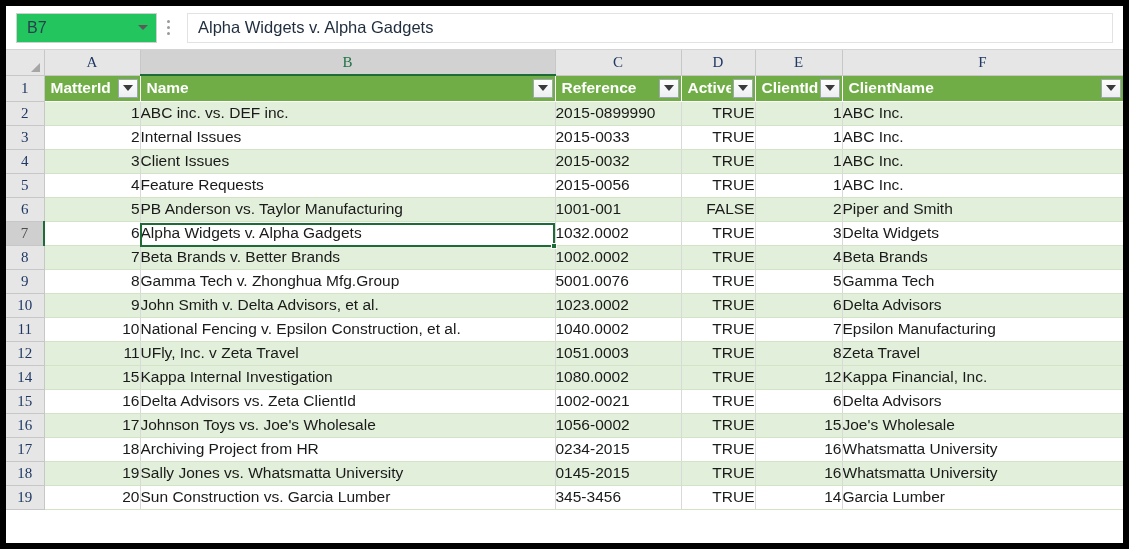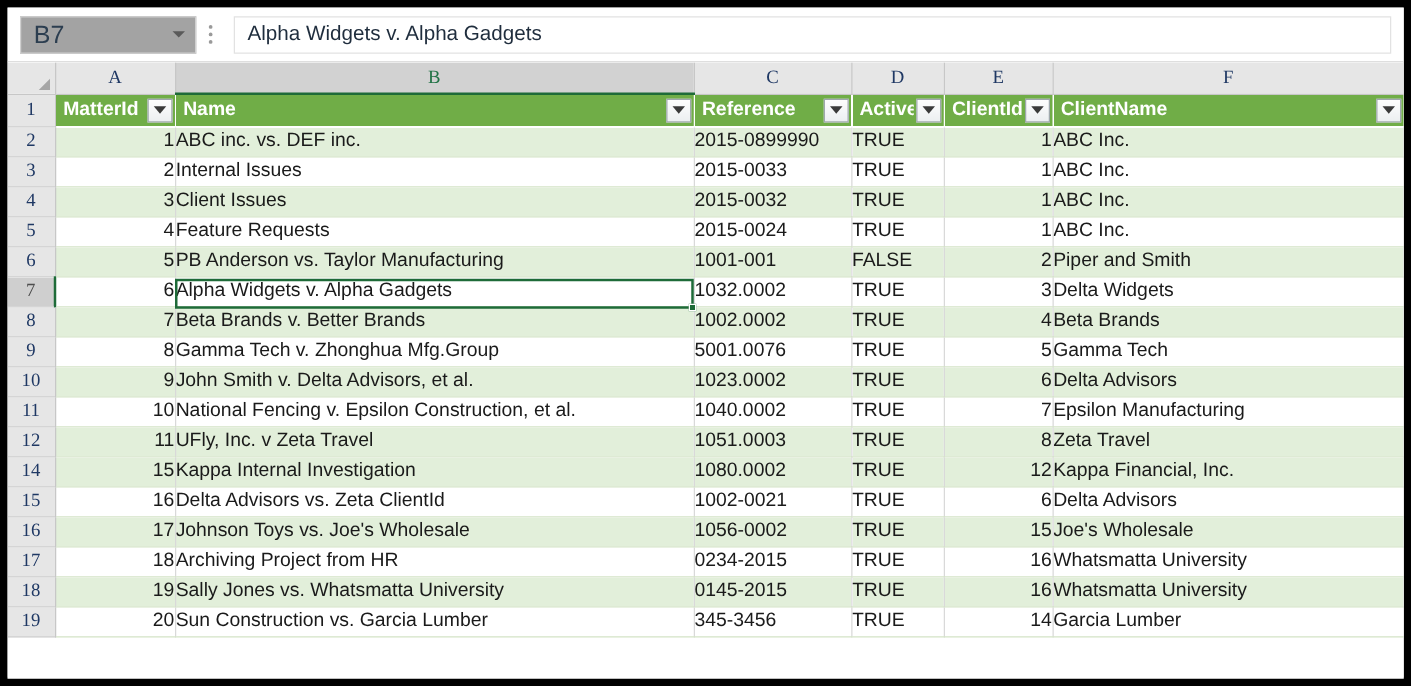--- a/index.html
+++ b/index.html
@@ -24,25 +24,25 @@
     height: 44px;
     background: #ffffff;
     border-bottom: 1px solid #d4d4d4;
     padding: 0 4px;
   }
   .name-box {
     width: 141px;
     height: 30px;
     margin-left: 6px;
     border: 1px solid #d0d0d0;
-    background: #a3a3a3;
+    background: #22c55e;
     display: flex;
     align-items: center;
     padding: 0 6px 0 10px;
-    font-size: 20px;
+    font-size: 16px;
     color: #2c3e50;
   }
   .name-box .nb-text { flex: 1; line-height: 1; }
   .nb-caret {
     width: 0; height: 0;
     border-left: 5px solid transparent;
     border-right: 5px solid transparent;
     border-top: 5px solid #5a5a5a;
     margin-right: 2px;
   }
@@ -208,21 +208,21 @@
     font-family: "Liberation Serif", serif;
     font-size: 15px;
   }
   tr.datarow.selrow td.rowhdr {
     background: #cfcfcf;
     border-right: 2px solid #1e6b38;
     color: #4d4d4d;
   }
   td.num { text-align: right; padding-right: 5px; }
   td.txt { text-align: left; padding-left: 6px; }
-  td.ctr { text-align: left; }
+  td.ctr { text-align: right; }
 
   
   .selbox {
     position: absolute;
     border: 2px solid #1e6b38;
     pointer-events: none;
     box-sizing: border-box;
   }
   .selbox .handle {
     position: absolute;
@@ -357,21 +357,21 @@
             <td class="txt">Client Issues</td>
             <td class="txt">2015-0032</td>
             <td class="ctr">TRUE</td>
             <td class="num">1</td>
             <td class="txt">ABC Inc.</td>
           </tr>
           <tr class="datarow plain">
             <td class="rowhdr">5</td>
             <td class="num">4</td>
             <td class="txt">Feature Requests</td>
-            <td class="txt">2015-0024</td>
+            <td class="txt">2015-0056</td>
             <td class="ctr">TRUE</td>
             <td class="num">1</td>
             <td class="txt">ABC Inc.</td>
           </tr>
           <tr class="datarow band">
             <td class="rowhdr">6</td>
             <td class="num">5</td>
             <td class="txt">PB Anderson vs. Taylor Manufacturing</td>
             <td class="txt">1001-001</td>
             <td class="ctr">FALSE</td>

